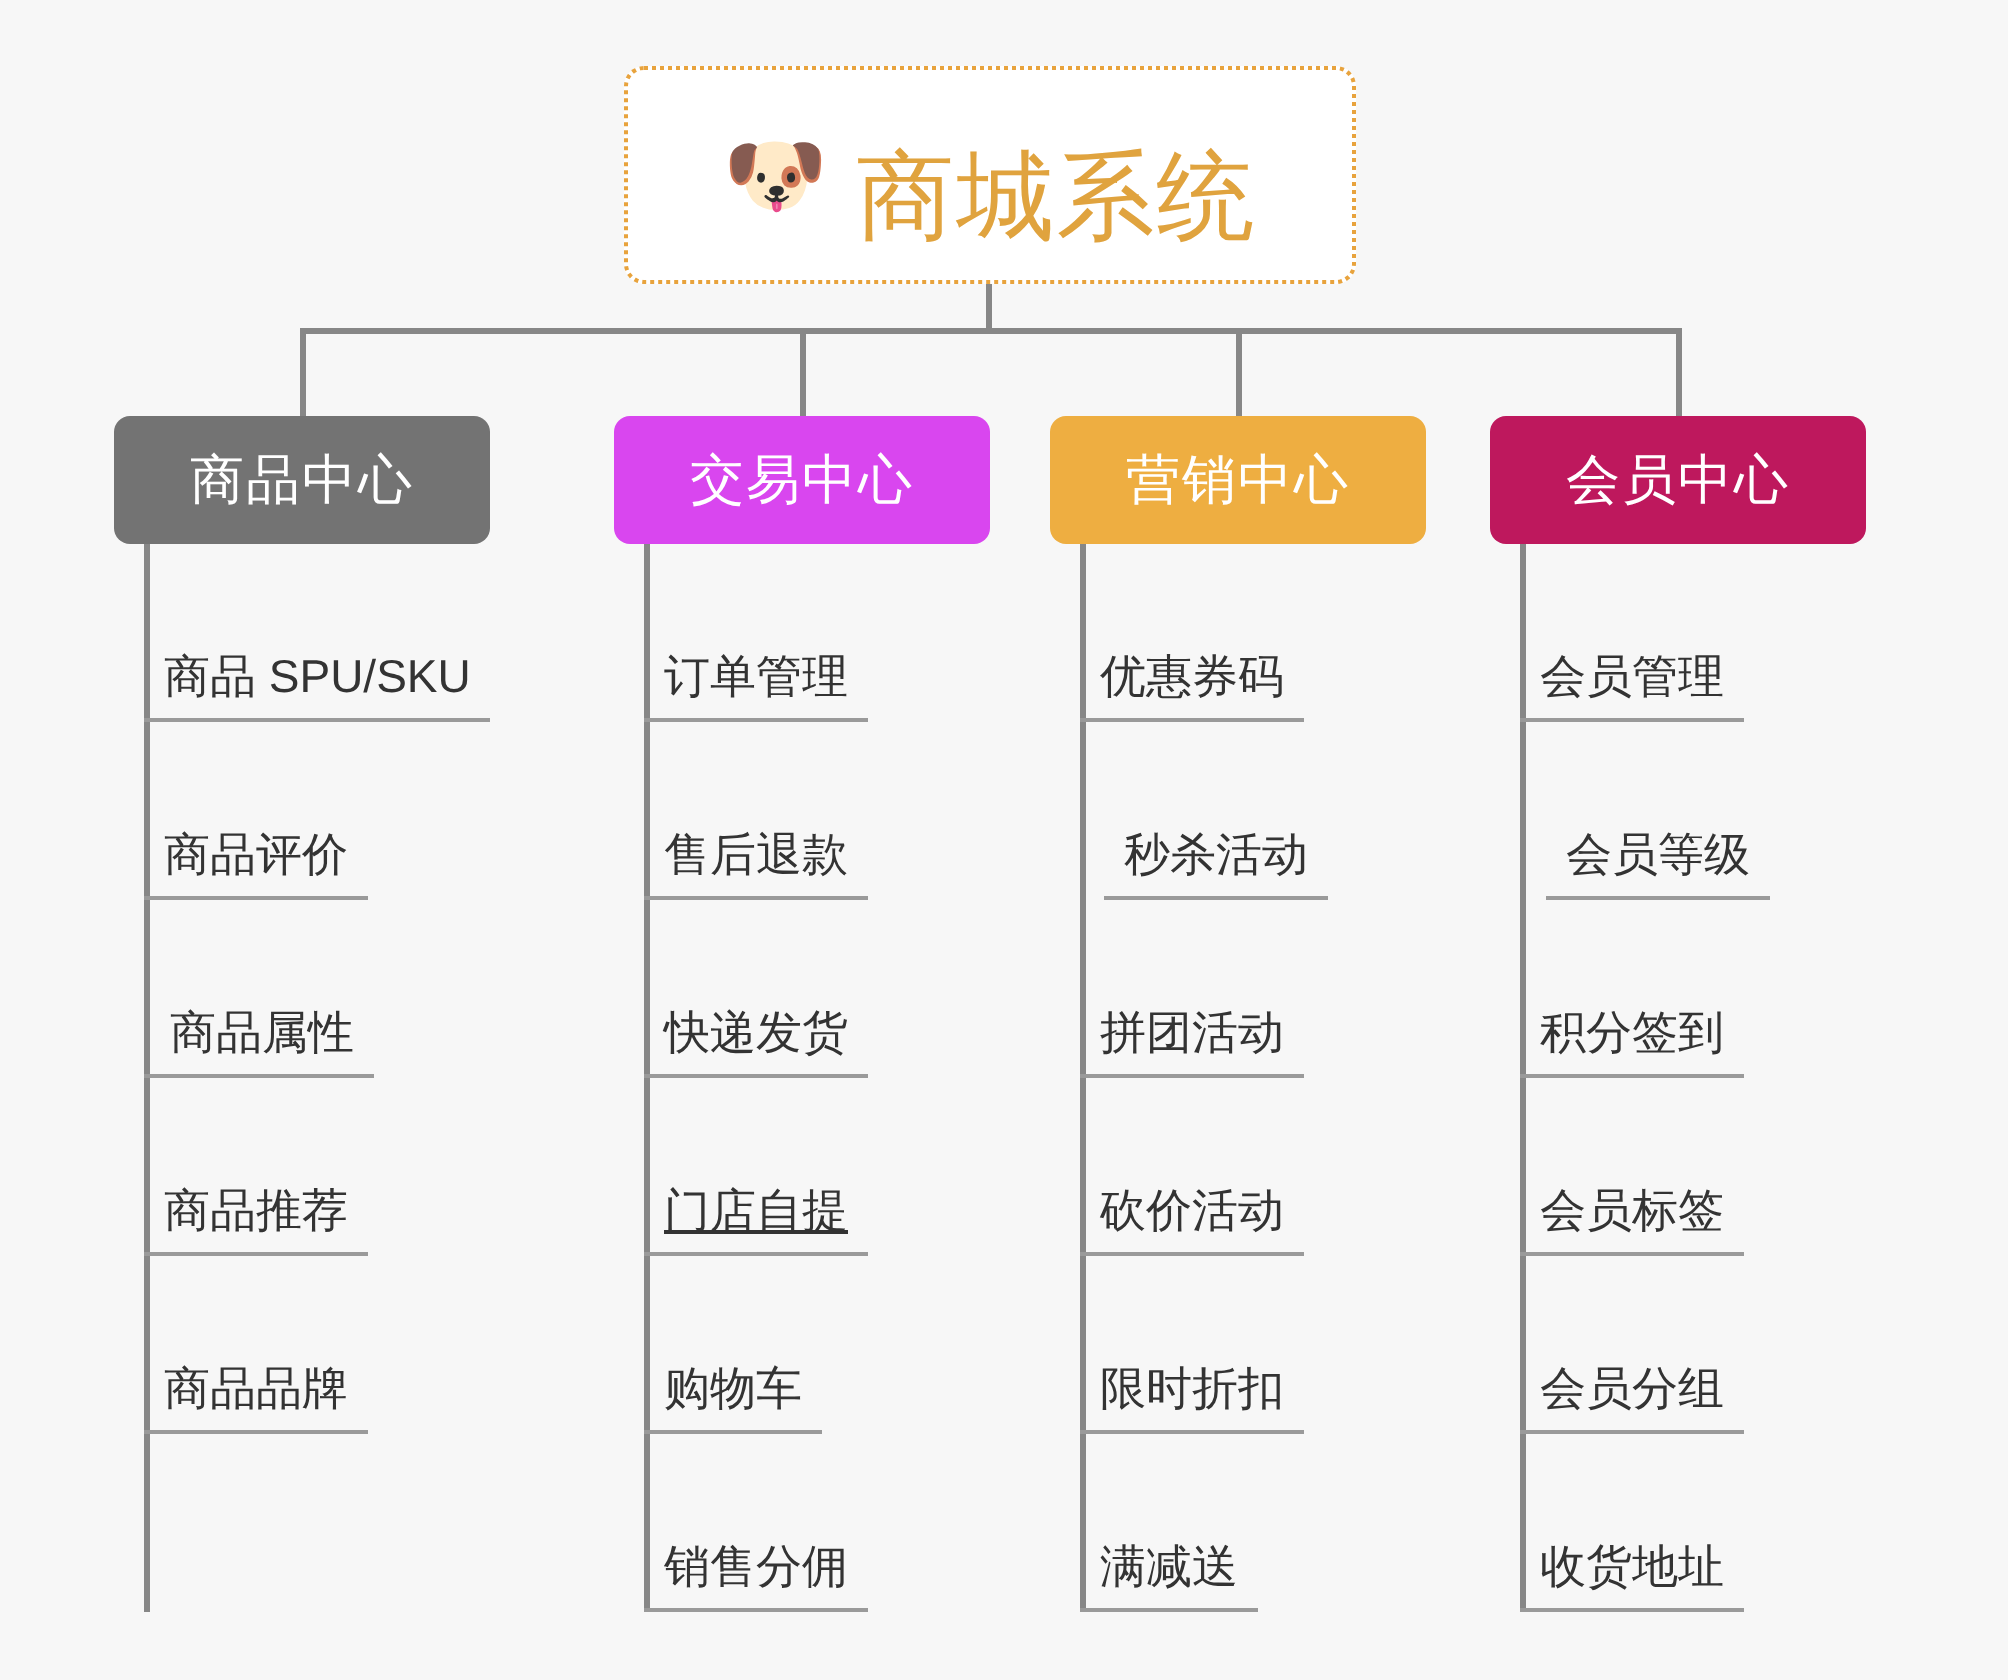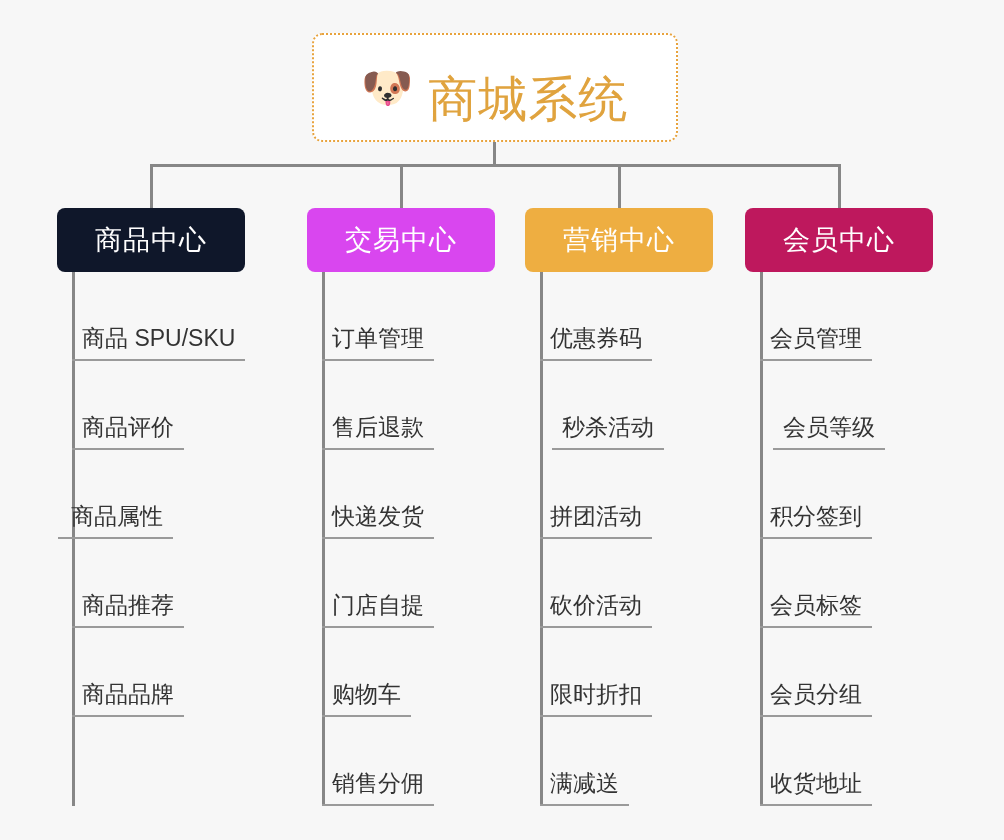--- a/index.html
+++ b/index.html
@@ -127,31 +127,31 @@
   </div>
 
   <div class="conn conn-stem" style="background: rgb(135, 135, 135);"></div>
   <div class="conn conn-trunk" style="background: rgb(135, 135, 135);"></div>
   <div class="conn conn-drop" style="left: 150px; background: rgb(135, 135, 135);"></div>
   <div class="conn conn-drop" style="left: 400px; background: rgb(135, 135, 135);"></div>
   <div class="conn conn-drop" style="left: 618px; background: rgb(135, 135, 135);"></div>
   <div class="conn conn-drop" style="left: 838px; background: rgb(135, 135, 135);"></div>
 
   <div class="branch" style="left:57px;width:188px;">
-    <div class="branch-header" style="background: #0f172a;">商品中心</div>
+    <div class="branch-header" style="background: #737373;">商品中心</div>
     <div class="branch-body">
       <div class="spine" style="left: 15px; height: 534px;"></div>
       <div class="leaf">
         <span class="leaf-label" style="margin-left:15px;">商品 SPU/SKU</span>
       </div>
       <div class="leaf">
         <span class="leaf-label" style="margin-left:15px;">商品评价</span>
       </div>
       <div class="leaf">
-        <span class="leaf-label" style="margin-left:1px;padding-left:13px;">商品属性</span>
+        <span class="leaf-label" style="margin-left:15px;padding-left:13px;">商品属性</span>
       </div>
       <div class="leaf">
         <span class="leaf-label" style="margin-left:15px;">商品推荐</span>
       </div>
       <div class="leaf">
         <span class="leaf-label" style="margin-left:15px;">商品品牌</span>
       </div>
     </div>
   </div>
 
@@ -162,21 +162,21 @@
       <div class="leaf">
         <span class="leaf-label" style="margin-left:15px;">订单管理</span>
       </div>
       <div class="leaf">
         <span class="leaf-label" style="margin-left:15px;">售后退款</span>
       </div>
       <div class="leaf">
         <span class="leaf-label" style="margin-left:15px;">快递发货</span>
       </div>
       <div class="leaf">
-        <span class="leaf-label" style="margin-left:15px;">门店自提</span>
+        <span class="leaf-label" style="margin-left:15px;text-decoration:underline;">门店自提</span>
       </div>
       <div class="leaf">
         <span class="leaf-label" style="margin-left:15px;">购物车</span>
       </div>
       <div class="leaf">
         <span class="leaf-label" style="margin-left:15px;text-align:right;">销售分佣</span>
       </div>
     </div>
   </div>
 

